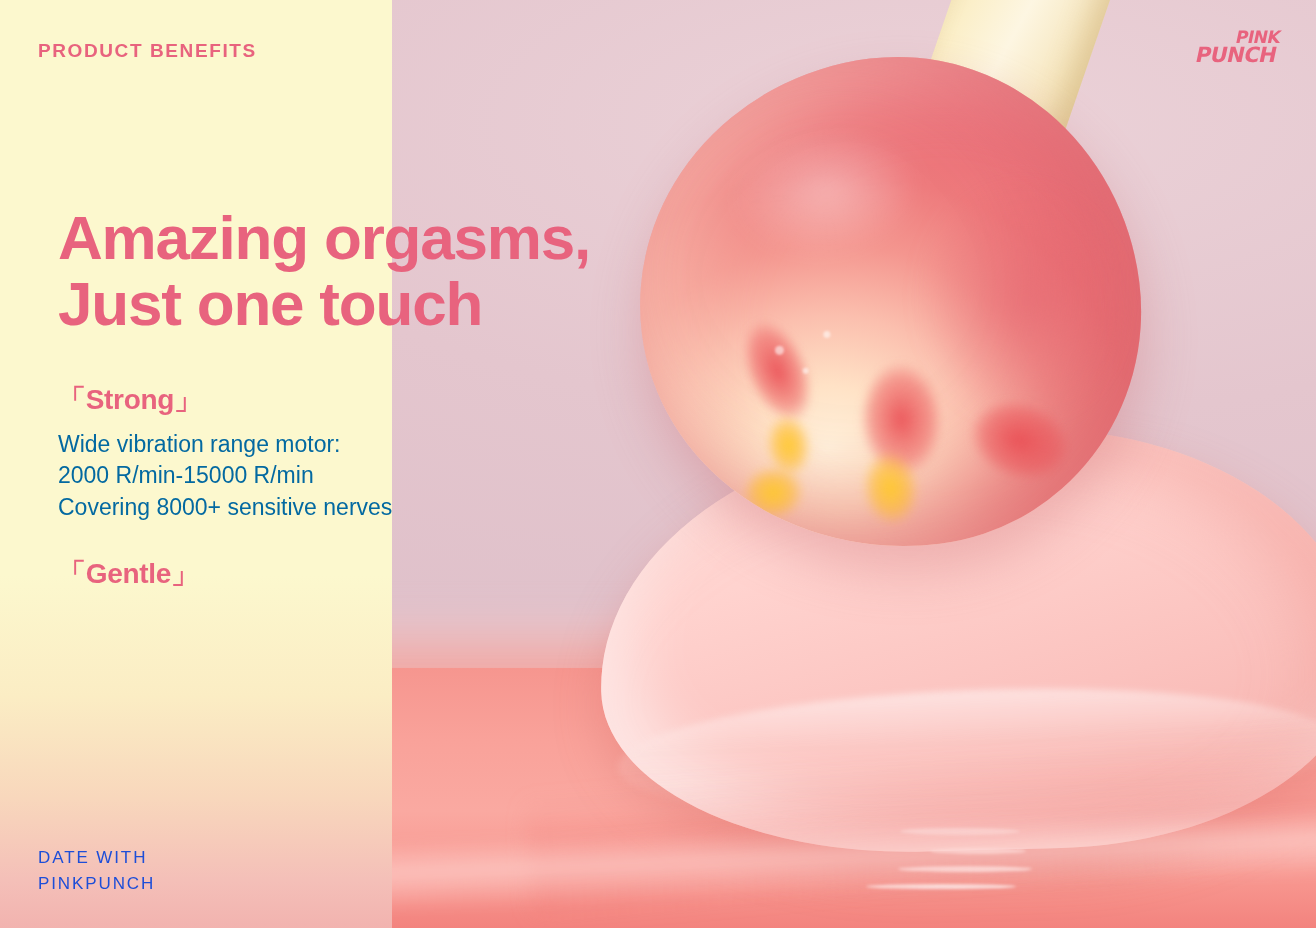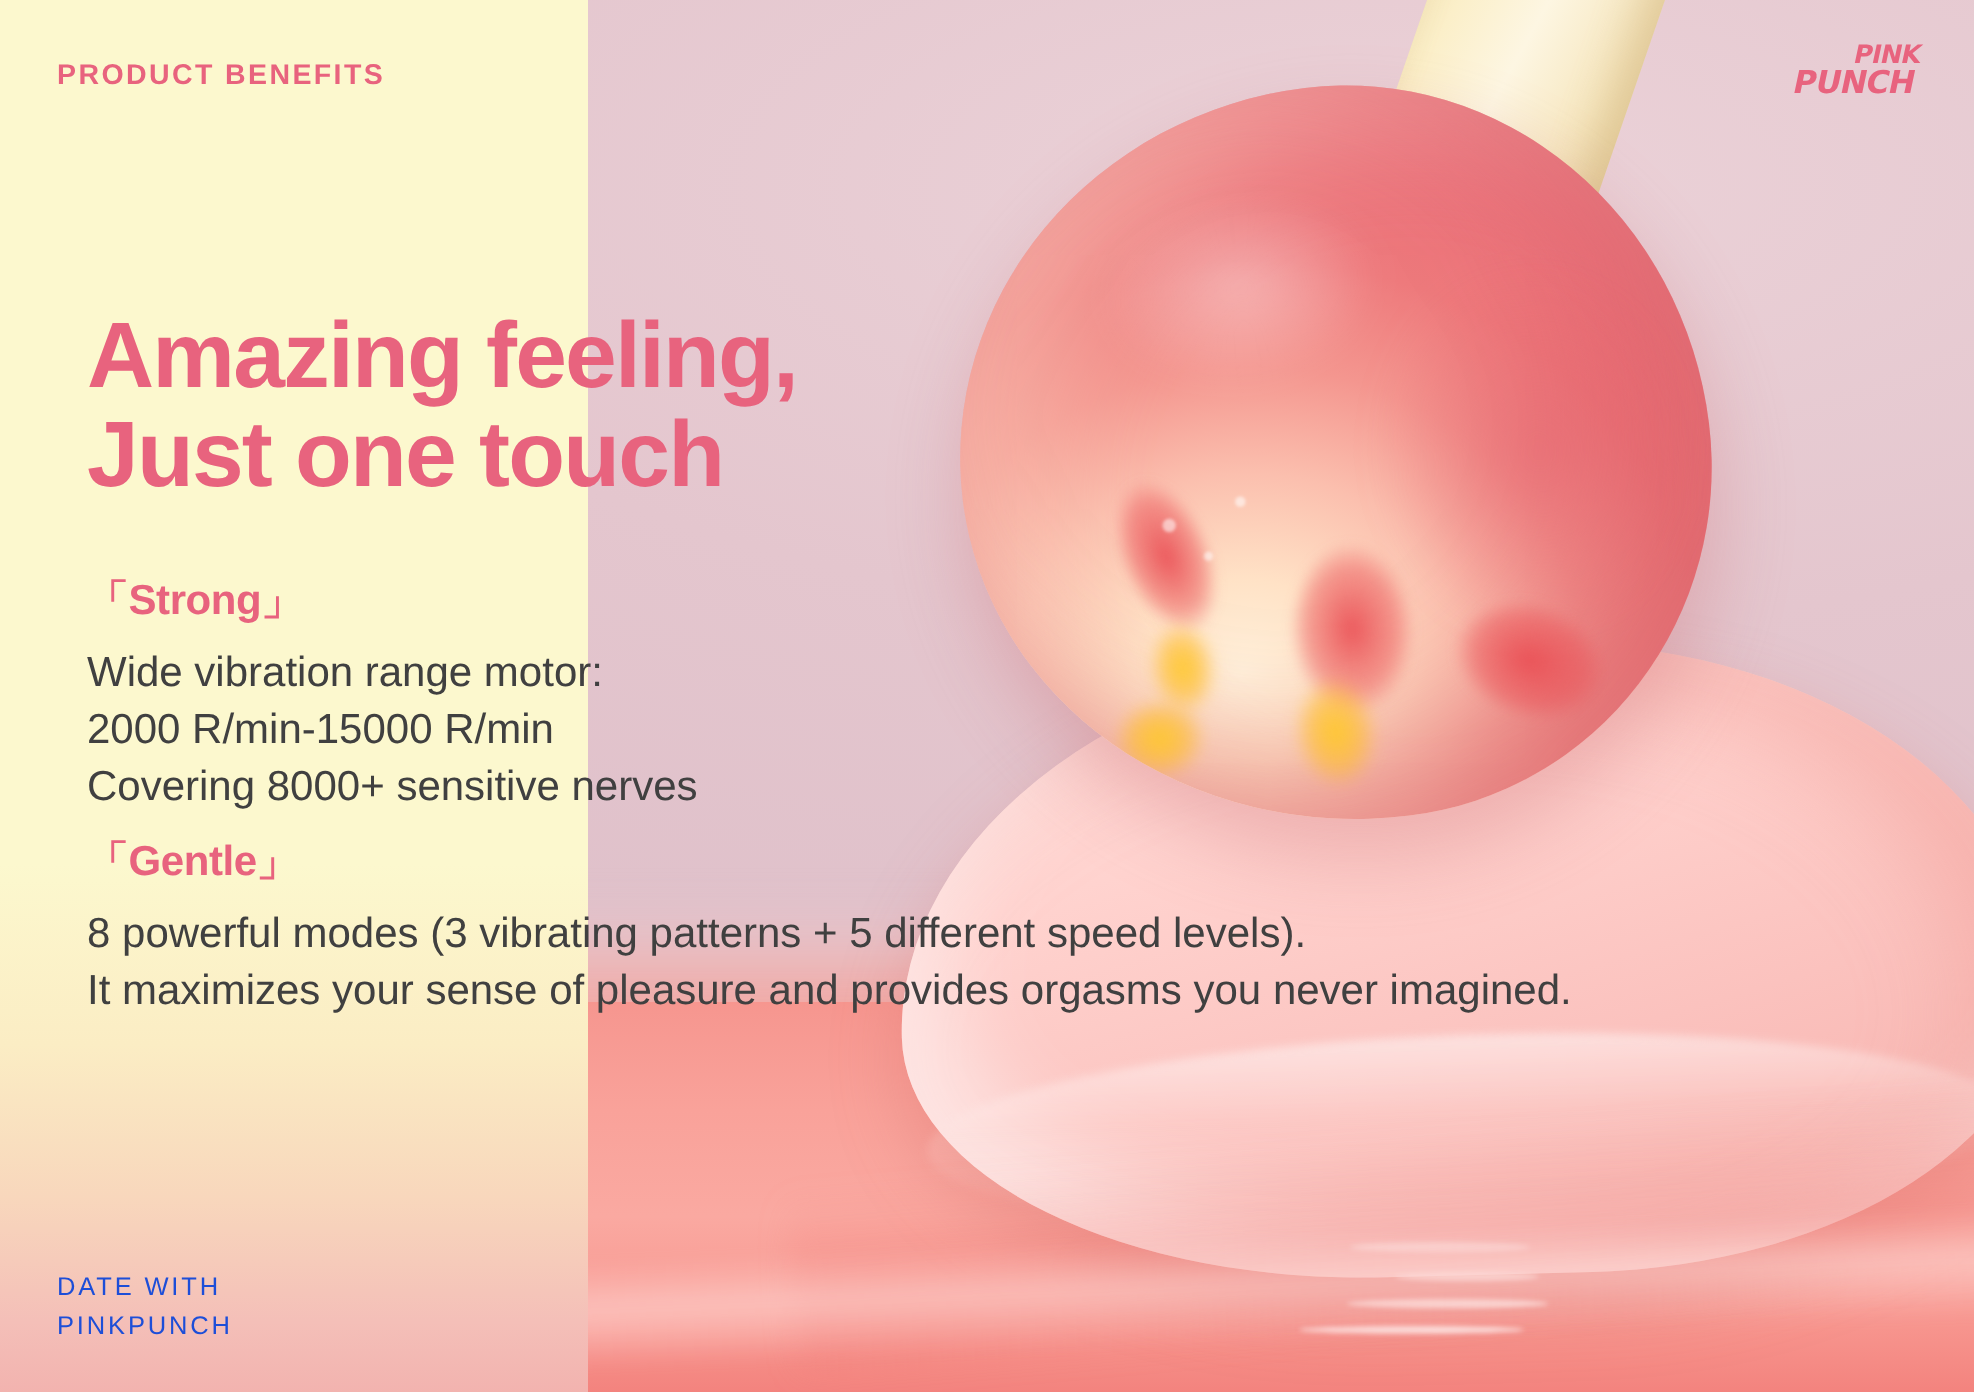--- a/index.html
+++ b/index.html
@@ -237,24 +237,24 @@
   .block-gentle { left: 58px; top: 555px; }
 
   .block-title {
     font-size: 28px;
     font-weight: bold;
     color: #E8637E;
     letter-spacing: -0.3px;
     margin: 0 0 10px 0;
   }
   .block-body {
-    font-size: 28px;
+    font-size: 23px;
     font-weight: 300;
     line-height: 1.36;
-    color: #404040;
+    color: #0369a1;
     white-space: pre-line;
     margin: 0;
   }
 
   .footer {
     position: absolute;
     left: 38px;
     top: 845px;
     font-size: 17px;
     font-weight: normal;
@@ -326,34 +326,32 @@
     <div class="table-edge2"></div>
     <div class="table-edge"></div>
   </div>
 
   <div class="panel"></div>
 
   <div class="text-layer">
 
     <div class="eyebrow">PRODUCT BENEFITS</div>
 
-    <h1 class="headline">Amazing feeling,
+    <h1 class="headline">Amazing orgasms,
 Just one touch</h1>
 
     <div class="block block-strong">
       <div class="block-title">「Strong」</div>
       <p class="block-body">Wide vibration range motor:
 2000 R/min-15000 R/min
 Covering 8000+ sensitive nerves</p>
     </div>
 
     <div class="block block-gentle">
       <div class="block-title">「Gentle」</div>
-      <p class="block-body">8 powerful modes (3 vibrating patterns + 5 different speed levels).
-It maximizes your sense of pleasure and provides orgasms you never imagined.</p>
     </div>
 
     <div class="footer">DATE WITH
 PINKPUNCH</div>
 
     <div class="logo">
       <span class="logo-line1">PINK</span>
       <span class="logo-line2">PUNCH</span>
     </div>
 

